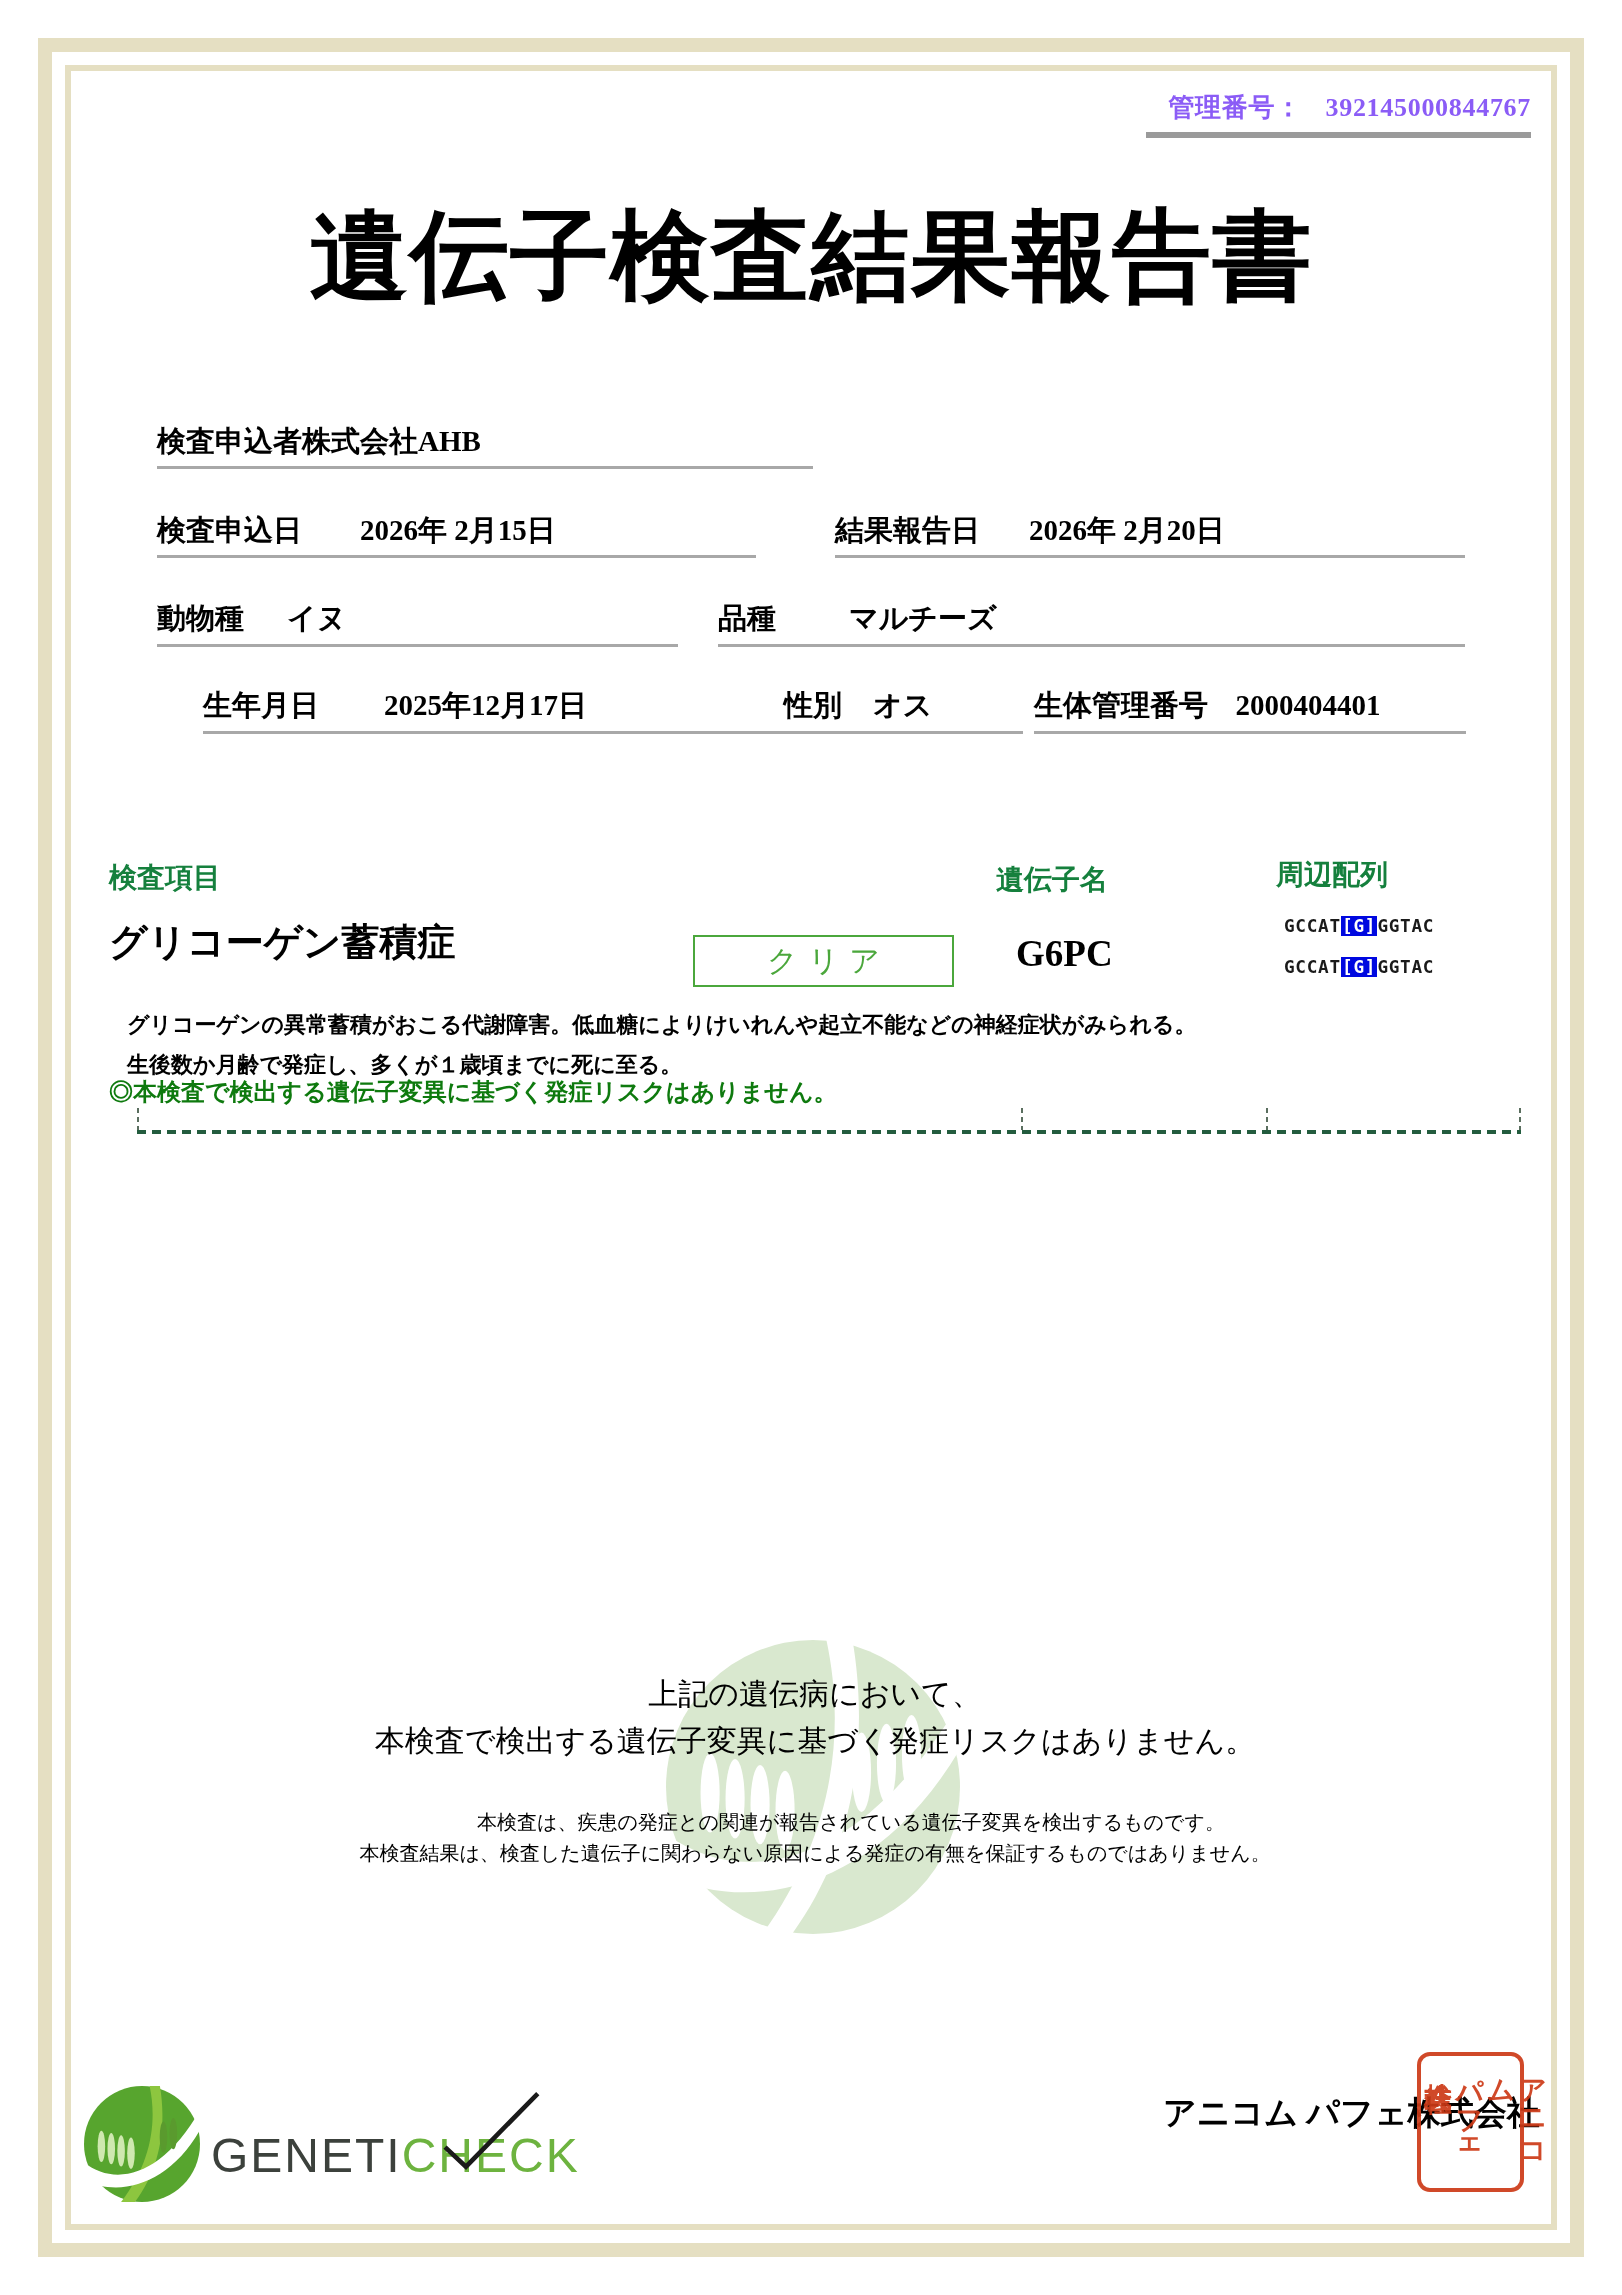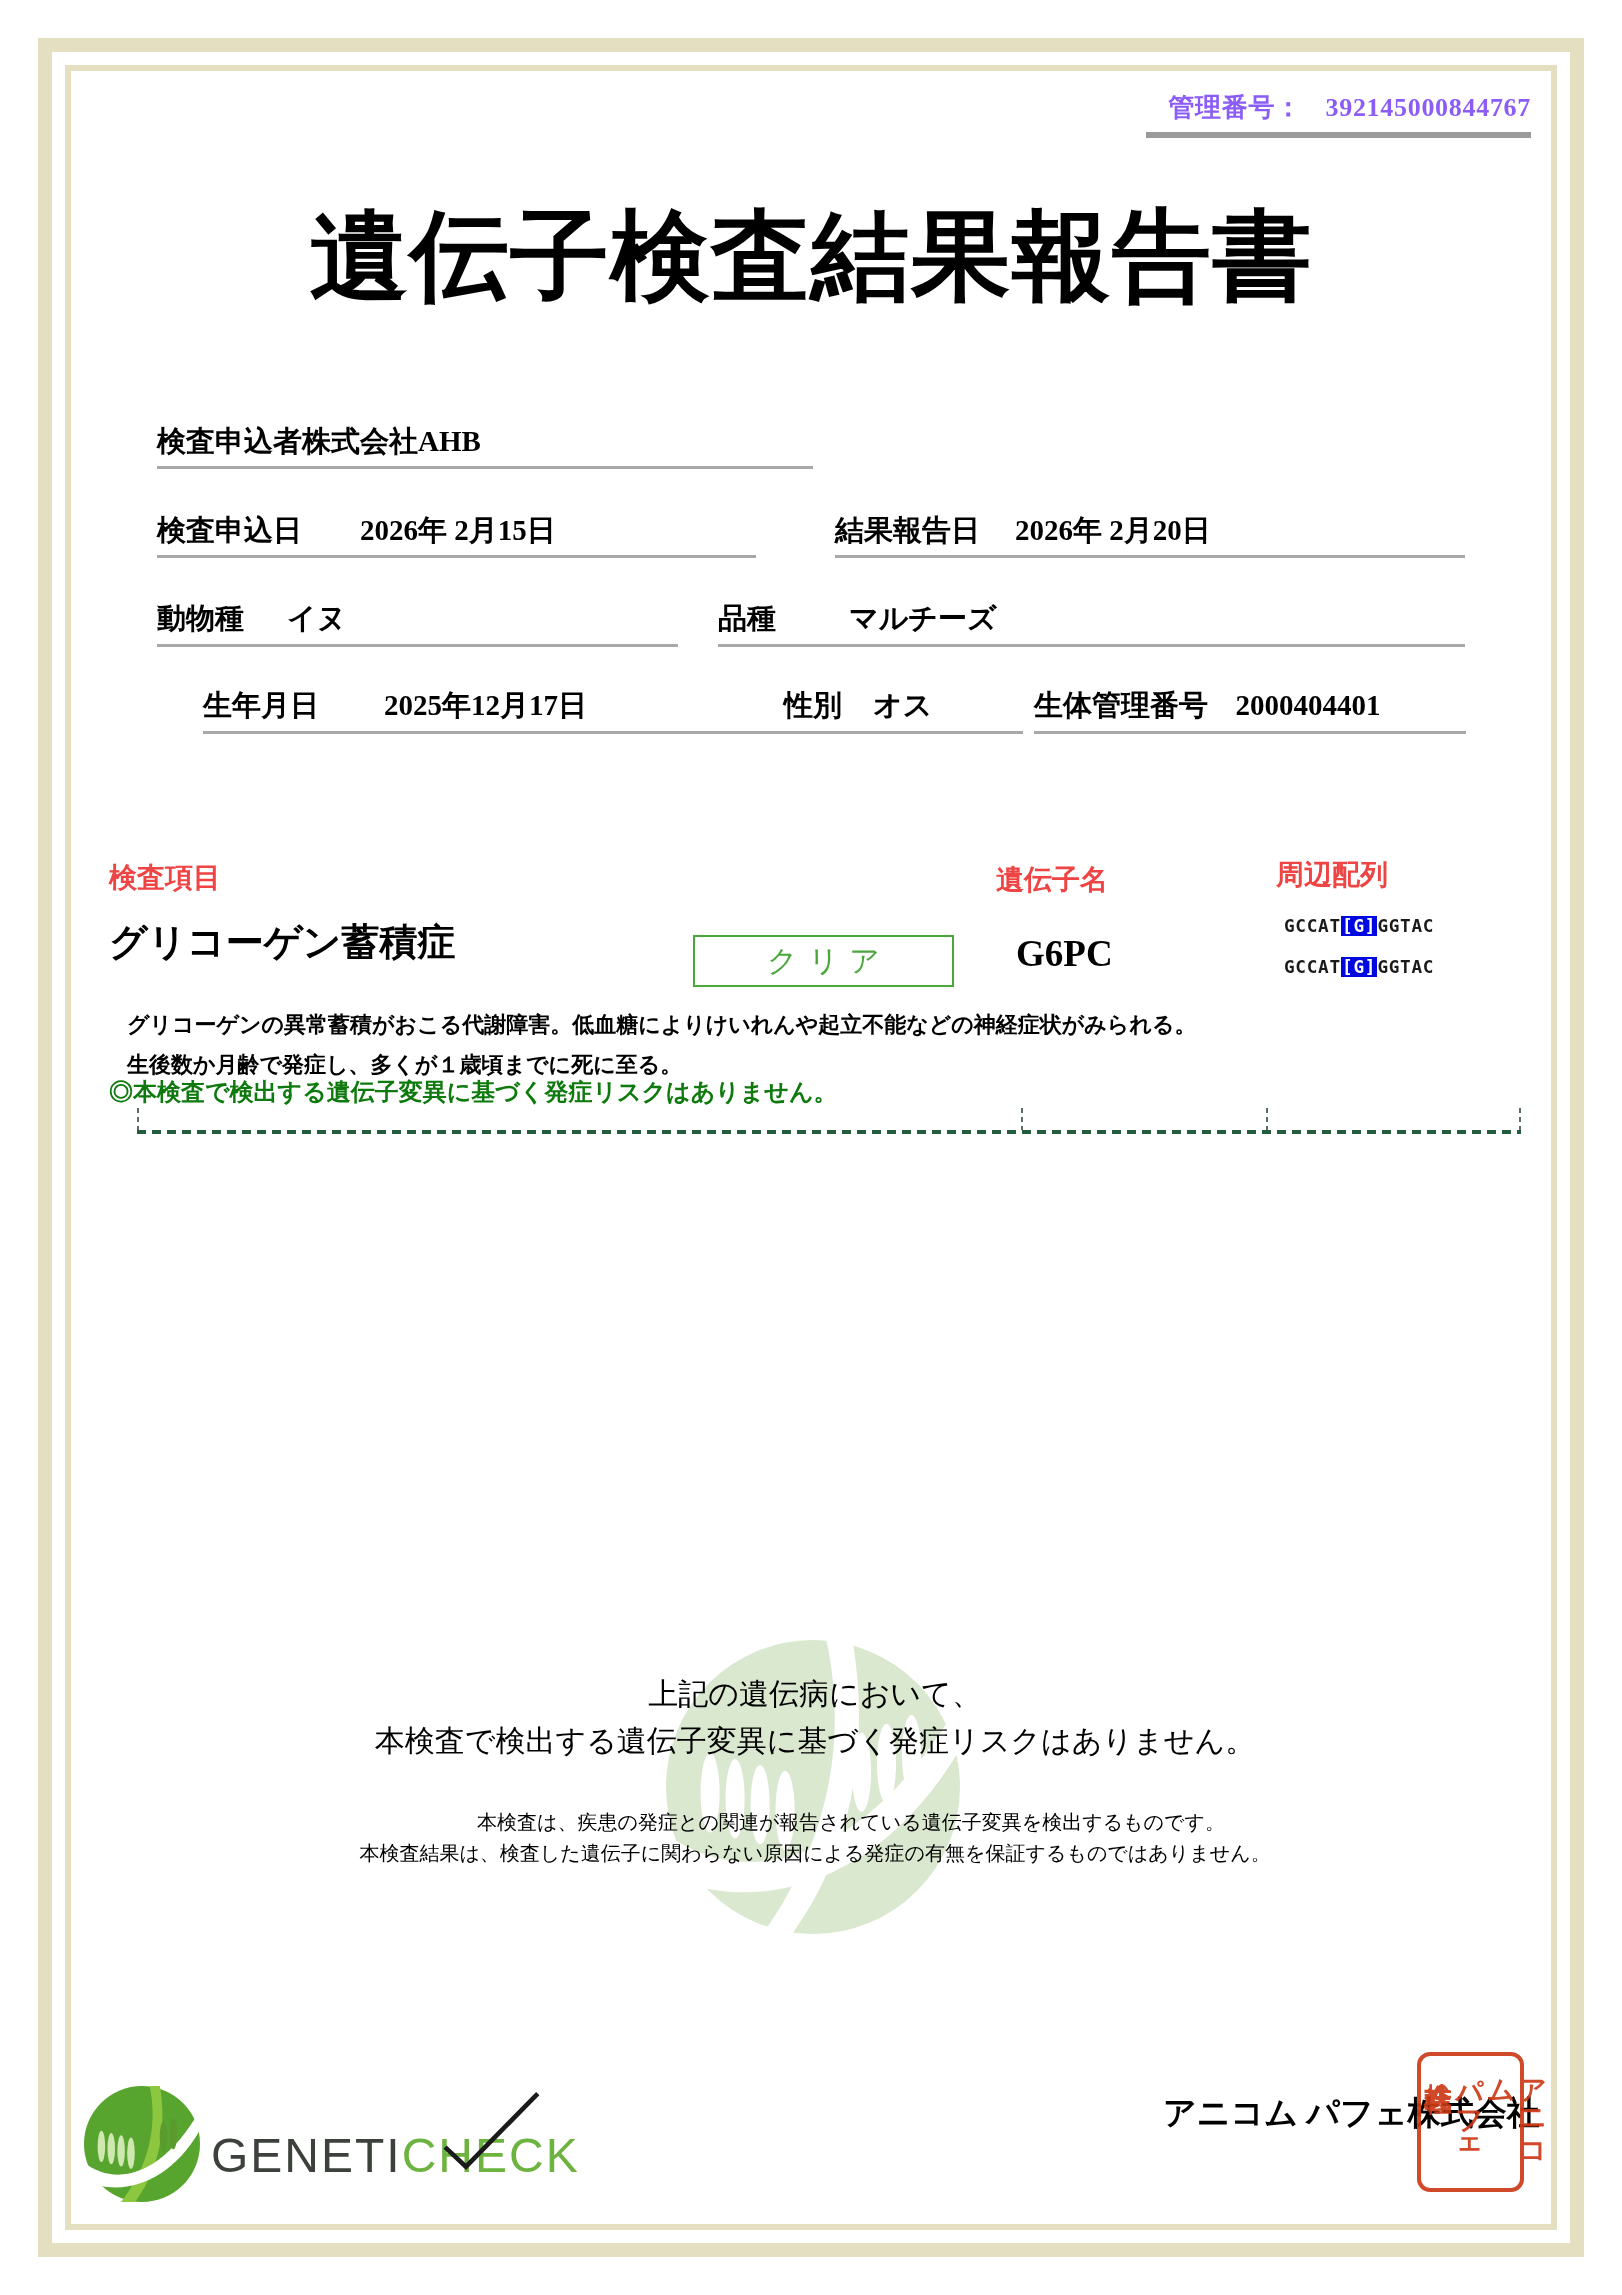--- a/index.html
+++ b/index.html
@@ -28,29 +28,29 @@
   .f1{left:157px;top:424px;width:656px;height:42px;}
   .f2{left:157px;top:513px;width:599px;height:42px;}
   .f3{left:835px;top:513px;width:630px;height:42px;}
   .f4{left:157px;top:601px;width:521px;height:43px;}
   .f5{left:718px;top:601px;width:747px;height:43px;}
   .f6{left:157px;top:688px;width:620px;height:43px;margin-left:46px;}
   .f7{left:784px;top:688px;width:239px;height:43px;}
   .f8{left:1034px;top:688px;width:432px;height:43px;}
   .f1 .fvalue{}
   .f2 .fvalue{margin-left:58px;}
-  .f3 .fvalue{margin-left:35px;text-align:center;}
+  .f3 .fvalue{margin-left:49px;text-align:center;}
   .f4 .fvalue{margin-left:43px;}
   .f5 .fvalue{margin-left:73px;}
   .f6 .fvalue{margin-left:65px;}
   .f7 .fvalue{margin-left:31px;}
   .f8 .fvalue{margin-left:27.5px;}
 
   
-  .rlabel{position:absolute;color:#ef4444;font-weight:bold;font-size:28px;}
+  .rlabel{position:absolute;color:#15803d;font-weight:bold;font-size:28px;}
   .rl-item{left:109px;top:859px;}
   .rl-gene{left:996px;top:861px;}
   .rl-seq{left:1276px;top:856px;}
   .disease{position:absolute;left:109px;top:917px;font-size:38px;font-weight:bold;}
   .result-box{position:absolute;left:693px;top:935px;width:261px;height:52px;
               border:2.6px solid #4ba73c;box-sizing:border-box;display:flex;
               align-items:center;justify-content:center;}
   .result-box span{color:#4ba73c;font-size:30px;letter-spacing:10.5px;text-indent:10.5px;}
   .gene-name{position:absolute;left:1016px;top:932px;font-size:37px;font-weight:600;}
   .seq{position:absolute;left:1284px;font-family:"DejaVu Sans Mono",monospace;

